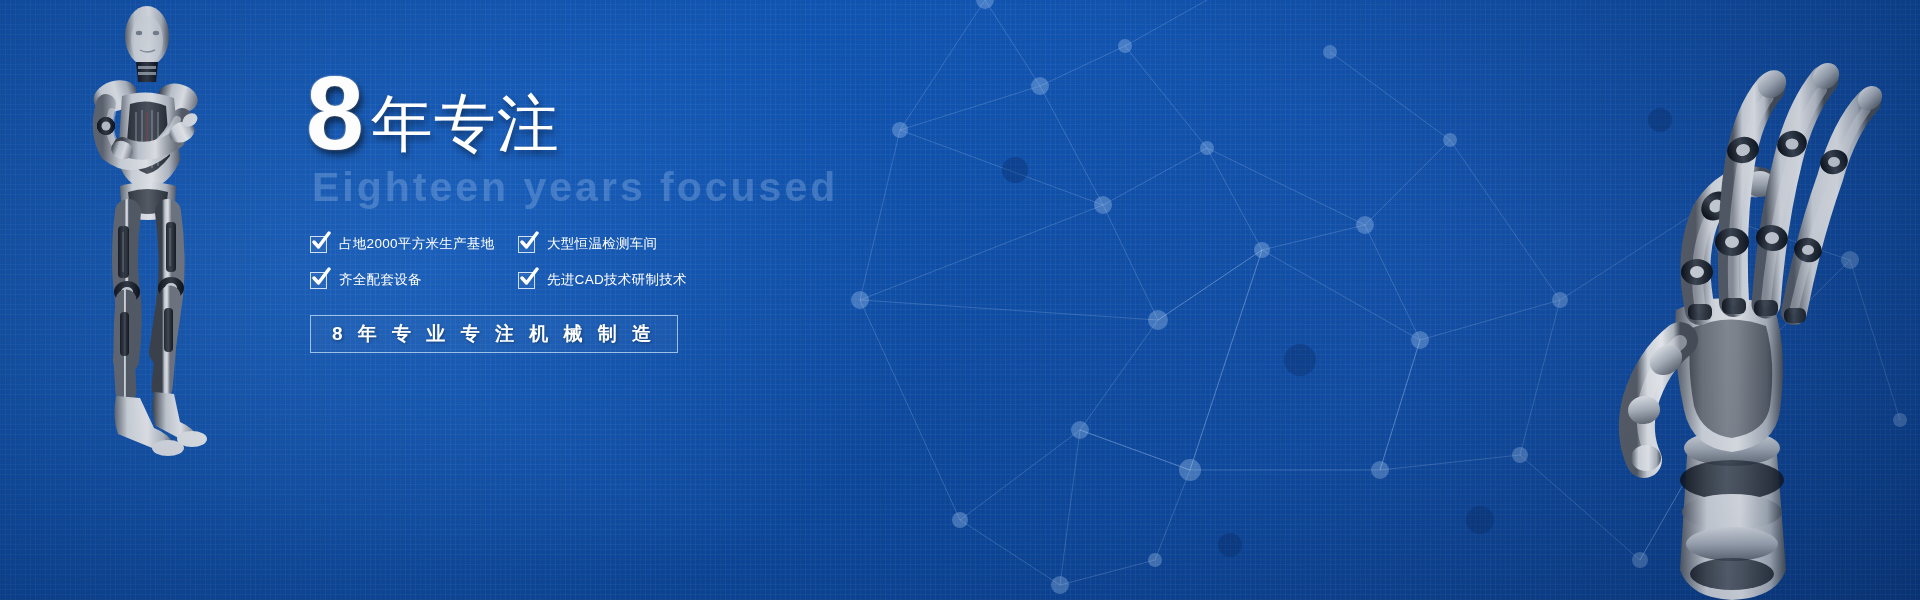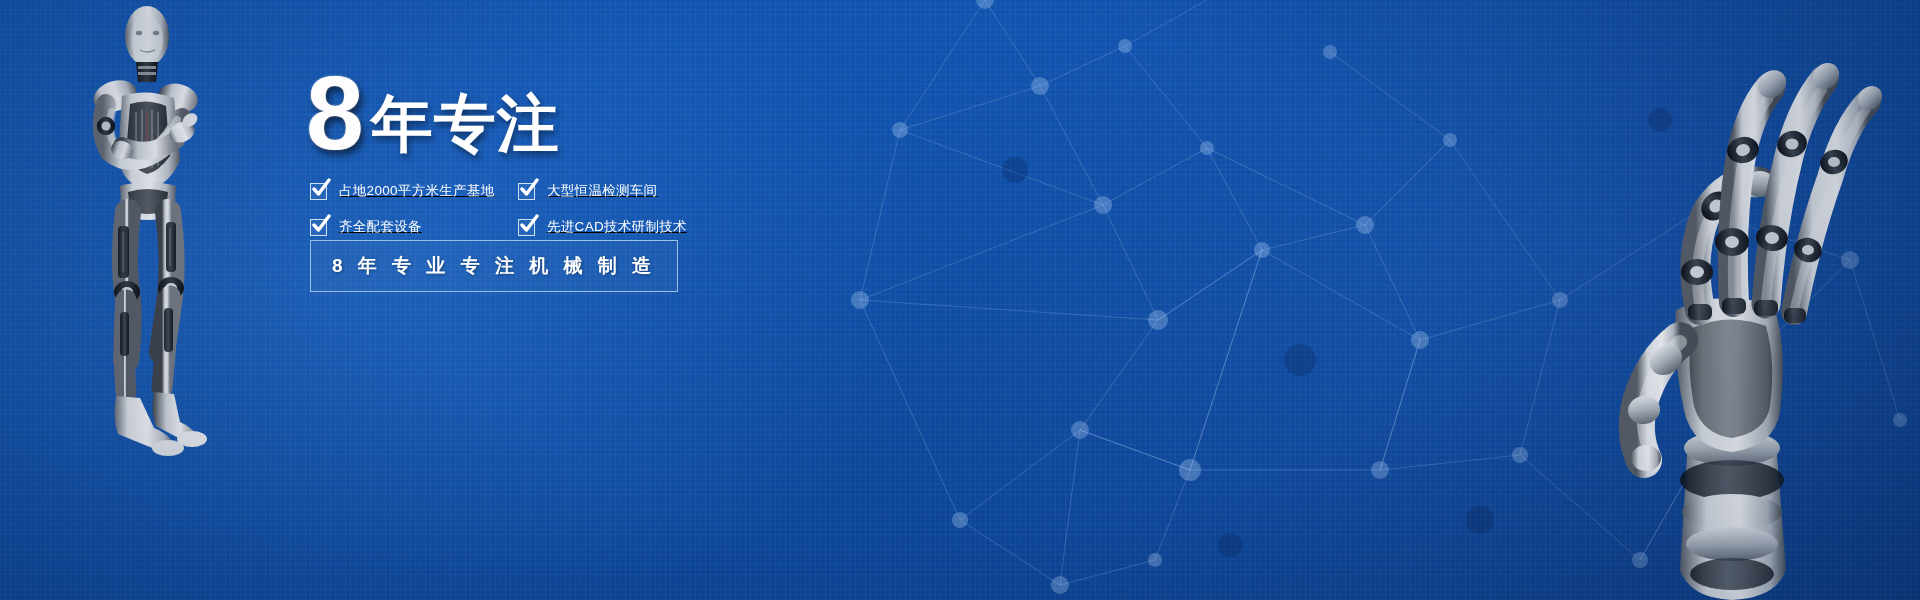--- a/index.html
+++ b/index.html
@@ -40,21 +40,21 @@
   
   .content{ position:absolute; left:306px; top:72px; width:640px; }
 
   .headline{ display:flex; align-items:flex-end; height:86px; }
   .big-number{
     font-size:104px; line-height:.86; font-weight:bold; color:#fdfdfd;
     letter-spacing:-1px;
     text-shadow: 3px 5px 7px rgba(0,0,0,.55), 0 0 2px rgba(255,255,255,.8);
   }
   .headline-cn{
-    font-size:62px; line-height:.95; font-weight:bold; color:#ffffff;
+    font-size:62px; line-height:.95; font-weight:normal; color:#ffffff;
     letter-spacing:1px; margin-left:8px; padding-bottom:4px;
     text-shadow: 2px 4px 6px rgba(0,0,0,.45);
   }
   .headline-sub{
     font-size:23px; font-weight:bold; color:#ffffff; letter-spacing:1px;
     margin-left:26px; padding-bottom:12px; white-space:nowrap;
     text-shadow: 1px 2px 4px rgba(0,0,0,.4);
   }
 
   .headline-en{
@@ -63,35 +63,35 @@
     color:rgba(168,200,240,.30);
     white-space:nowrap;
   }
 
   
   .features{
     margin-top:24px; margin-left:4px;
     display:grid; grid-template-columns:208px 208px;
     row-gap:18px; column-gap:0px;
   }
-  .feature{ display:flex; align-items:flex-end;text-decoration:underline; }
+  .feature{ display:flex; align-items:flex-end; }
   .check-box{
     position:relative; width:17px; height:17px; flex:0 0 auto;
     border:1px solid #cfe0f5; background:rgba(255,255,255,.05);
   }
   .check-box svg{ position:absolute; left:0px; top:-6px; width:20px; height:20px; }
   .feature-label{
     margin-left:12px; font-size:13.5px; color:#ffffff; white-space:nowrap;
     letter-spacing:.3px;
   }
 
   
   .slogan-bar{
-    margin-top:4px; margin-left:4px;
-    width:368px; height:52px;
+    margin-top:26px; margin-left:4px;
+    width:368px; height:38px;
     border:1px solid #9cc0e6;
     display:flex; align-items:center; justify-content:center;
     background:rgba(255,255,255,.03);
   }
   .slogan-text{
     font-size:19px; font-weight:bold; color:#ffffff; letter-spacing:5px;
     text-shadow:1px 1px 3px rgba(0,0,0,.35);
   }
 
   
@@ -355,20 +355,21 @@
 
   <div class="vignette"></div>
 
   <div class="content">
 
     <div class="headline">
       <span class="big-number">8</span>
       <span class="headline-cn">年专注</span>
     </div>
 
+    <div class="headline-en">Eighteen years focused</div>
 
     <div class="features">
 
       <div class="feature">
         <span class="check-box">
           <svg viewBox="0 0 20 20">
               <path d="M3 11 L7.5 16 L18 2" stroke="#ffffff" stroke-width="3.4" fill="none" stroke-linecap="round" stroke-linejoin="round"></path>
             </svg>
         </span>
         <span class="feature-label">占地2000平方米生产基地</span>

